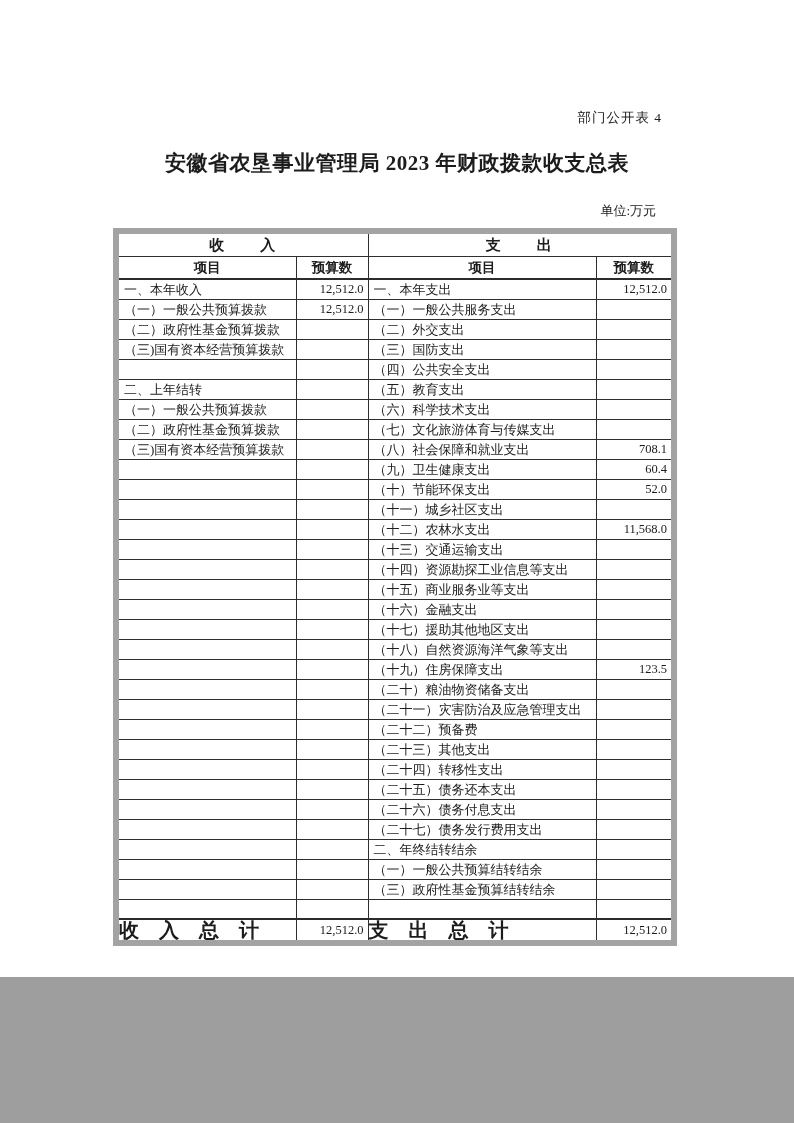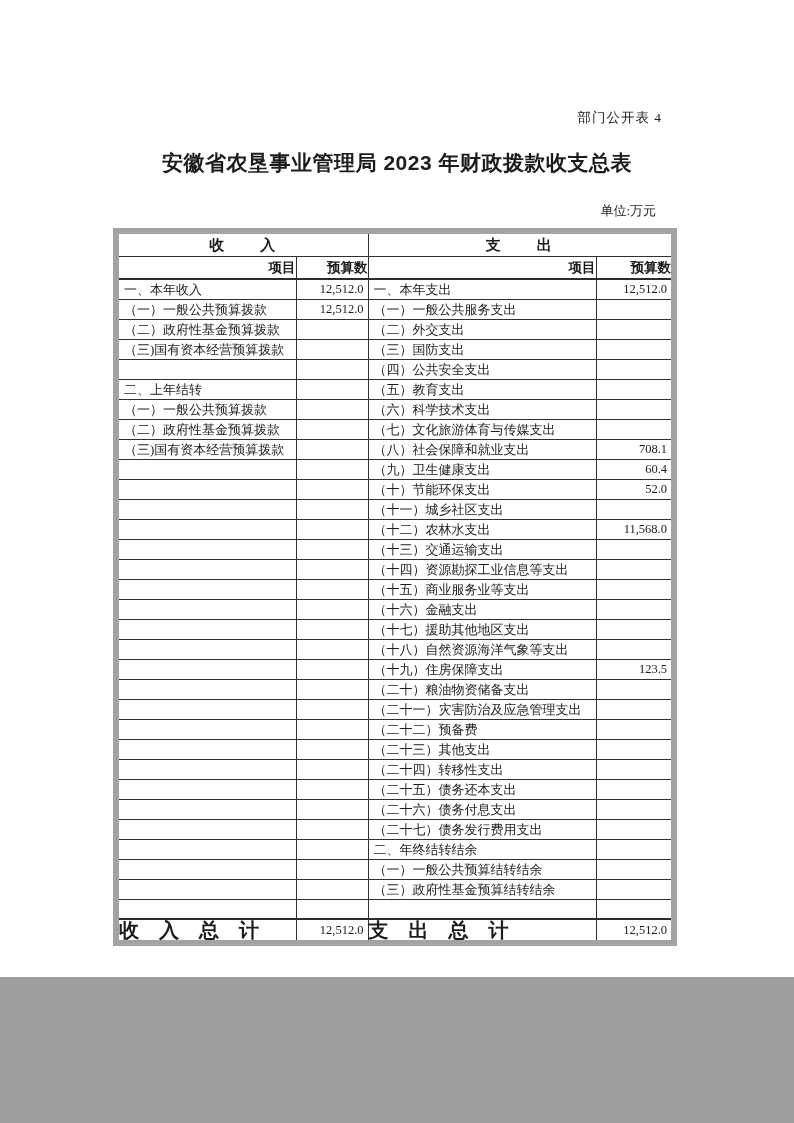--- a/index.html
+++ b/index.html
@@ -12,21 +12,21 @@
     color:#1c1c1c;
     overflow:hidden;
   }
   .doc-label {
     position:absolute; top:109px; right:132px;
     font-size:13.5px; letter-spacing:1px;
   }
   .title {
     position:absolute; top:149px; left:0; width:100%;
     text-align:center;
-    font-family:Liberation Sans, sans-serif;
+    font-family:Liberation Serif, serif;
     font-weight:bold; font-size:21px; letter-spacing:0.5px;
   }
   .unit-label {
     position:absolute; top:202px; right:138px;
     font-size:13px;
     margin-left:46px;
   }
   table.budget {
     position:absolute; top:228px; left:113px;
     width:558px;
@@ -43,21 +43,21 @@
   .col-lv { width:72px; }
   .col-ri { width:228px; }
   .col-rv { width:78px; }
   tr.hrow1 th {
     height:22px; line-height:22px;
     font-size:15px; font-weight:bold; text-align:center;
     letter-spacing:2px;
   }
   tr.hrow2 th {
     height:21px; line-height:21px;
-    font-size:13.5px; font-weight:bold; text-align:right;
+    font-size:13.5px; font-weight:bold; text-align:center;
     border-bottom:2px solid #2b2b2b;
   }
   tbody td { height:19px; line-height:19px; font-size:13px; }
   td.item { text-align:left; padding-left:5px; padding-right:2px; }
   td.num  { text-align:right; padding-right:4px; font-size:12.5px; }
   tr.total-row td {
     border-top:2px solid #2b2b2b;
     height:20px; line-height:20px;
     font-weight:bold;
   }

